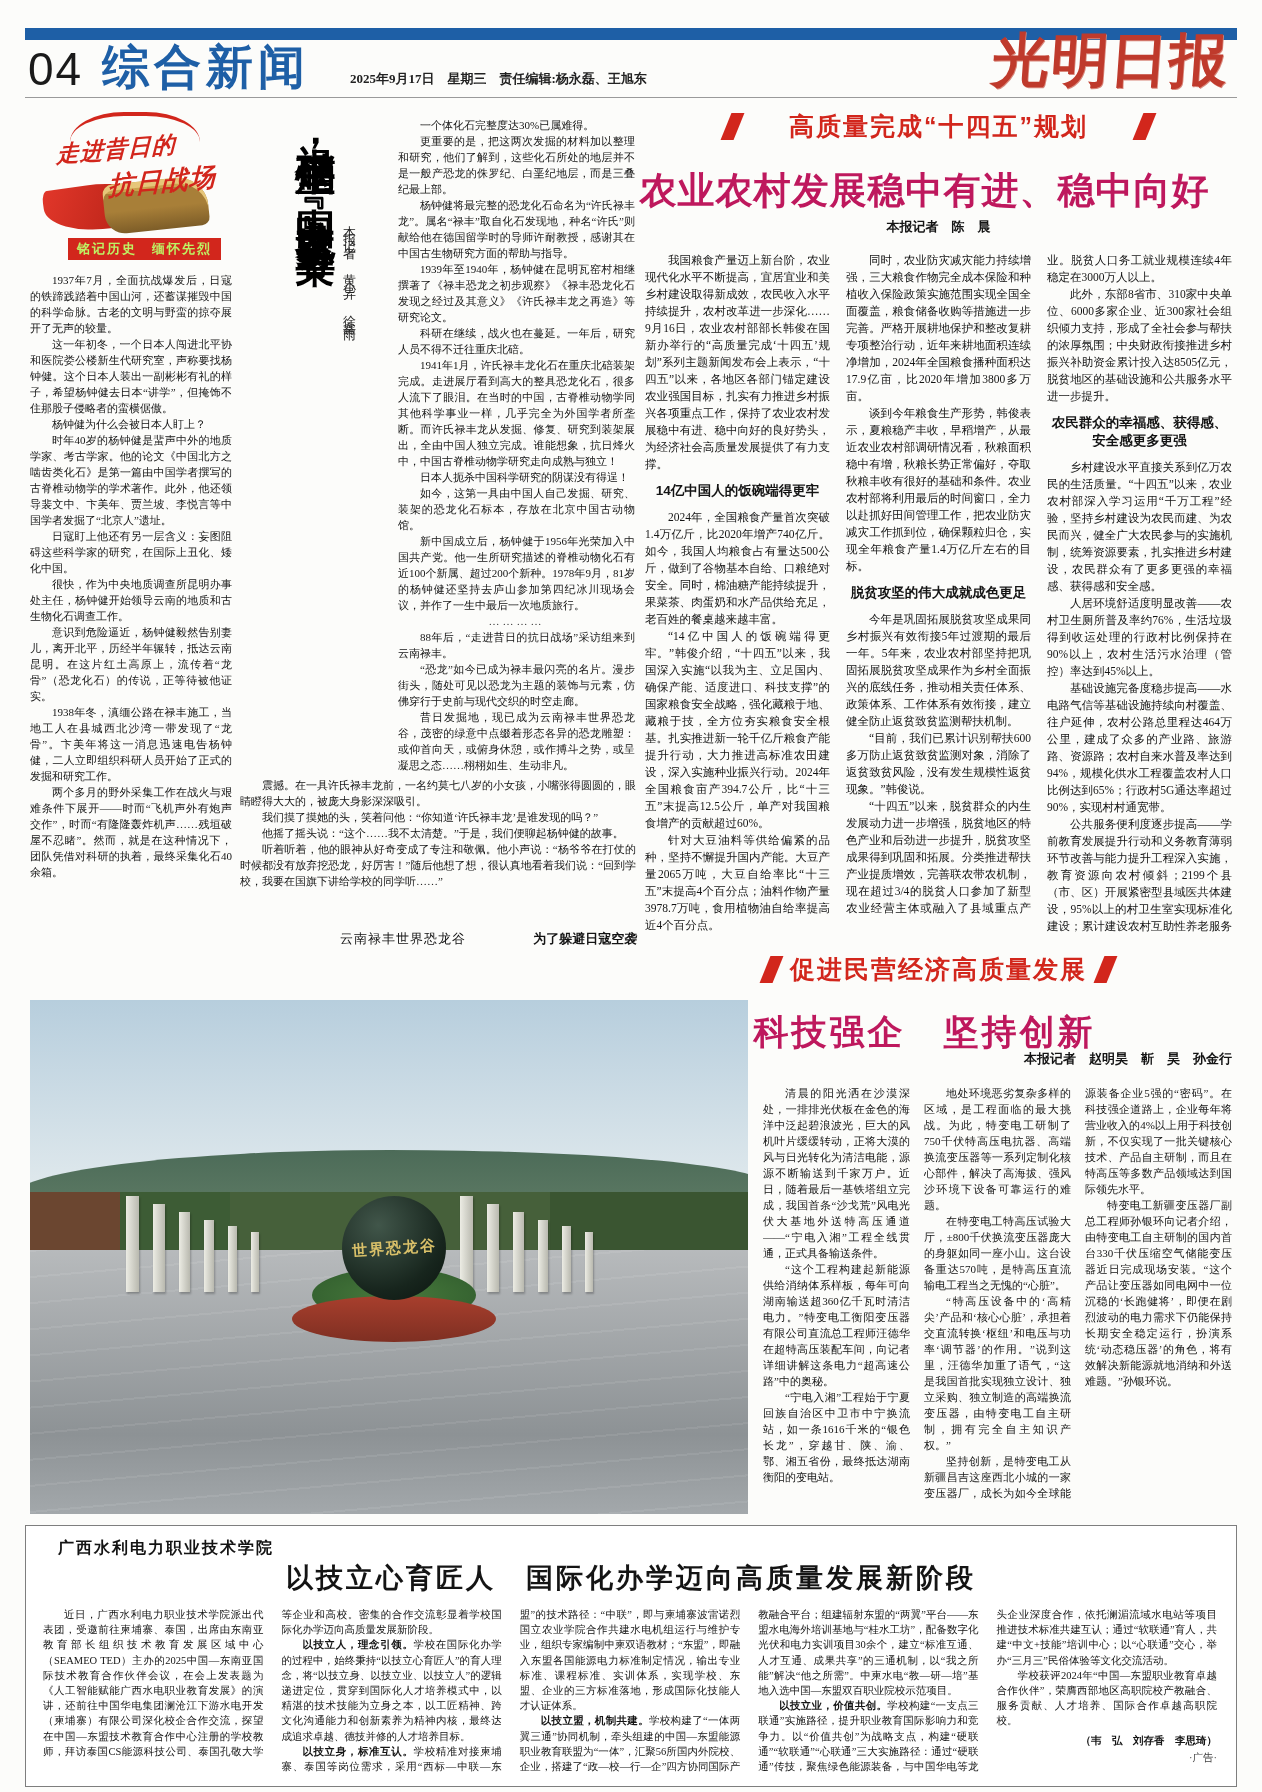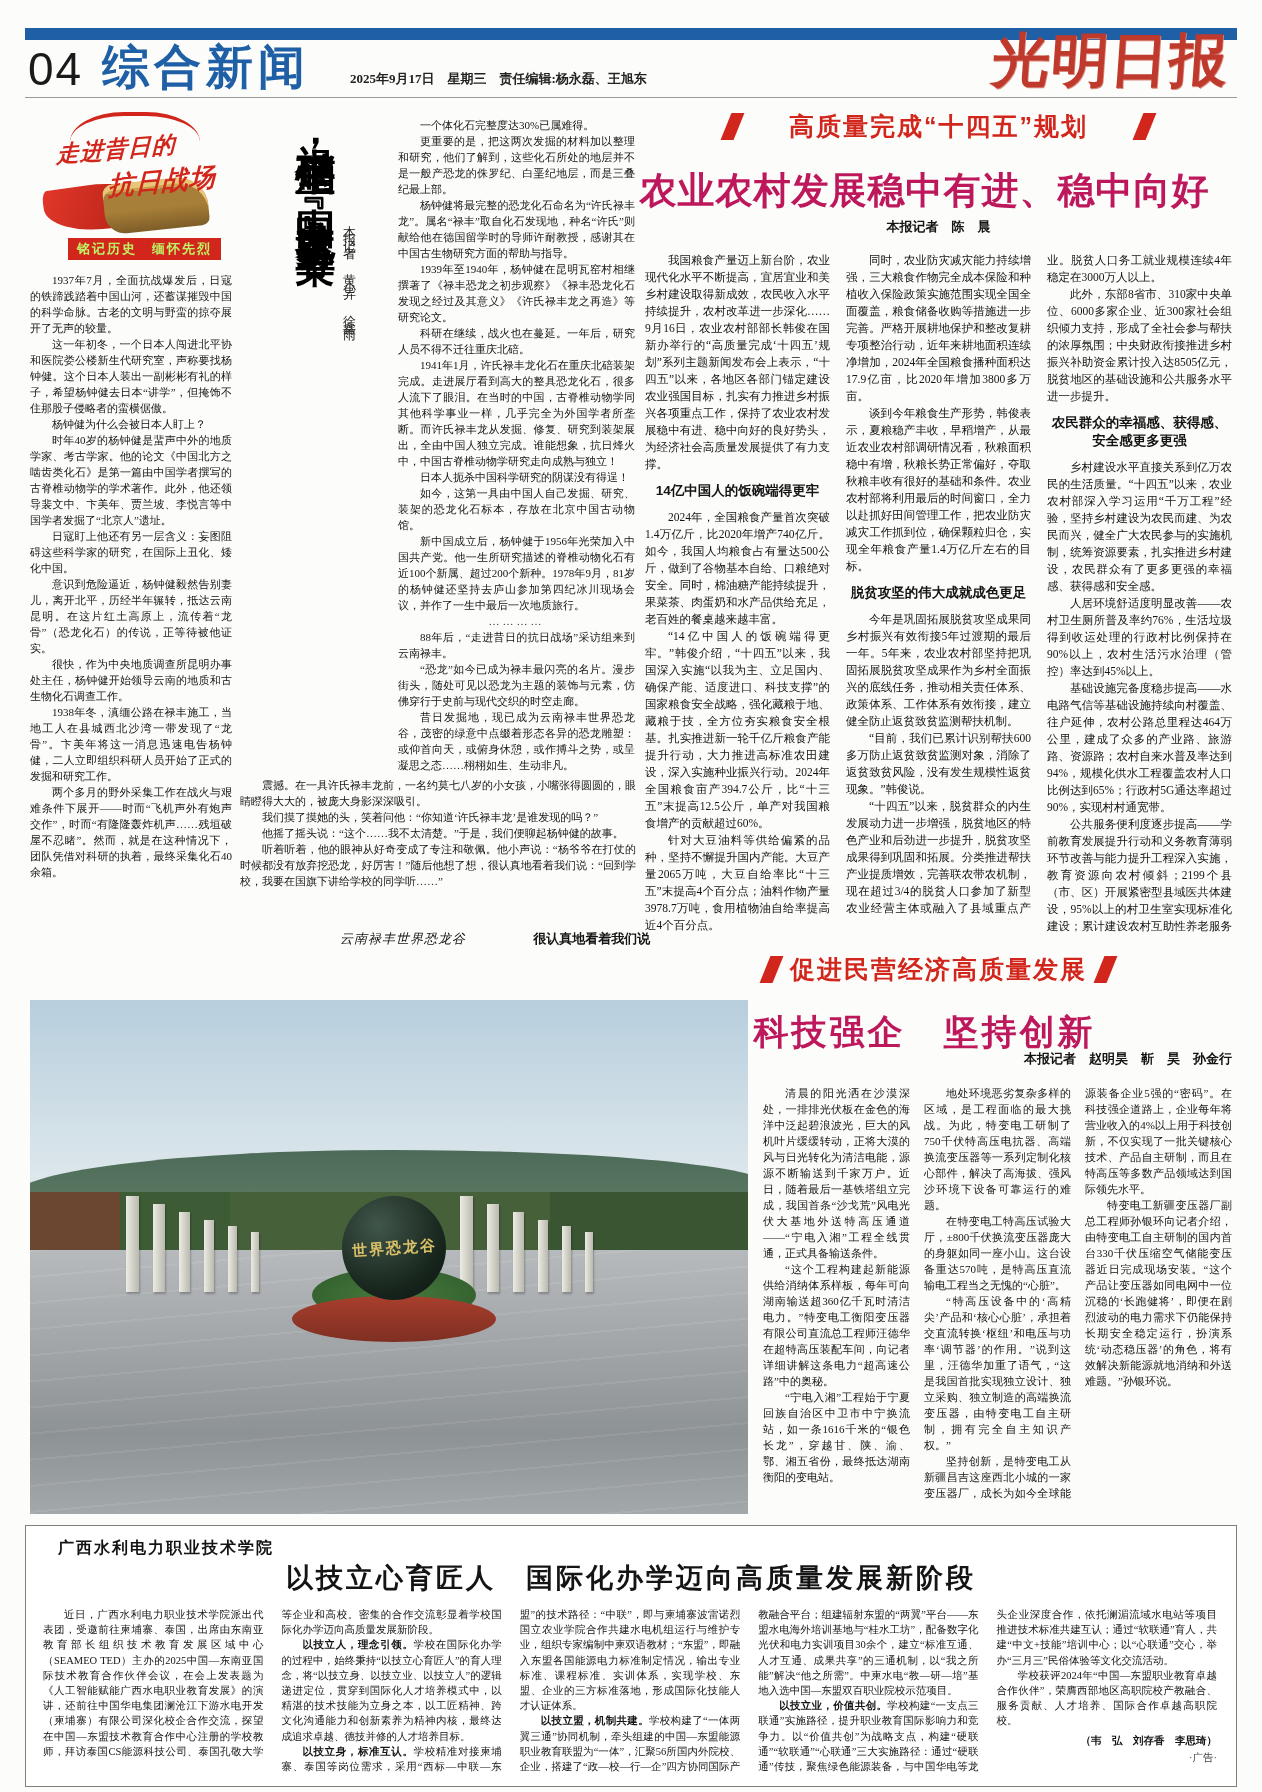--- a/index.html
+++ b/index.html
@@ -35,21 +35,21 @@
                 font-family:"Liberation Sans",sans-serif;padding:2px 9px;letter-spacing:2px;white-space:nowrap;}
   .col1{left:30px;top:272px;width:202px;height:676px;font-size:11px;line-height:16px;}
   .col2{left:398px;top:117px;width:237px;height:658px;font-size:11px;line-height:16px;}
   .lbottom{left:240px;top:777px;width:396px;height:168px;font-size:11px;line-height:16px;}
   .vhead{position:absolute;left:248px;top:112px;width:88px;height:665px;writing-mode:vertical-rl;
          font-size:40px;font-weight:800;letter-spacing:4px;line-height:1.05;color:#000;}
   .vbyline{position:absolute;left:340px;top:215px;height:430px;writing-mode:vertical-rl;
            font-size:13px;letter-spacing:7px;color:#222;}
   
   .caption{position:absolute;left:340px;top:930px;font-size:13px;}
-  .cap-title{font-style:italic;letter-spacing:1px;}
+  .cap-title{letter-spacing:1px;}
   .cap-credit{font-weight:bold;font-family:"Liberation Sans",sans-serif;margin-left:64px;}
   .photo{position:absolute;left:30px;top:1000px;width:718px;height:514px;overflow:hidden;background:#9aa3a8;}
   .ph-sky{position:absolute;left:0;top:0;width:100%;height:205px;background:linear-gradient(#b7cedd,#e3ebee);}
   .ph-mtn{position:absolute;left:-20px;top:150px;width:760px;height:60px;background:linear-gradient(#4c6b58,#5d7a64);
           border-radius:100% 100% 0 0/160% 120% 0 0;}
   .ph-trees{position:absolute;left:0;top:192px;width:100%;height:70px;
             background:linear-gradient(90deg,#6b4630 0 90px,#3d5c35 90px 200px,#46603a 200px 520px,#3a5531 520px 100%);}
   .ph-plaza{position:absolute;left:0;top:250px;width:100%;height:264px;
             background:linear-gradient(#b7babc,#8d9295 70%,#a3a8ab);}
   .ph-plaza::after{content:"";position:absolute;inset:0;
@@ -111,22 +111,22 @@
       <div class="b1">走进昔日的</div>
       <div class="b2">抗日战场</div>
       <div class="strip">铭记历史　缅怀先烈</div>
     </div>
     <div class="textcol col1">
         <p class="para">1937年7月，全面抗战爆发后，日寇的铁蹄践踏着中国山河，还蓄谋摧毁中国的科学命脉。古老的文明与野蛮的掠夺展开了无声的较量。</p>
         <p class="para">这一年初冬，一个日本人闯进北平协和医院娄公楼新生代研究室，声称要找杨钟健。这个日本人装出一副彬彬有礼的样子，希望杨钟健去日本“讲学”，但掩饰不住那股子侵略者的蛮横倨傲。</p>
         <p class="para">杨钟健为什么会被日本人盯上？</p>
         <p class="para">时年40岁的杨钟健是蜚声中外的地质学家、考古学家。他的论文《中国北方之啮齿类化石》是第一篇由中国学者撰写的古脊椎动物学的学术著作。此外，他还领导裴文中、卞美年、贾兰坡、李悦言等中国学者发掘了“北京人”遗址。</p>
         <p class="para">日寇盯上他还有另一层含义：妄图阻碍这些科学家的研究，在国际上丑化、矮化中国。</p>
+        <p class="para">很快，作为中央地质调查所昆明办事处主任，杨钟健开始领导云南的地质和古生物化石调查工作。</p>
         <p class="para">意识到危险逼近，杨钟健毅然告别妻儿，离开北平，历经半年辗转，抵达云南昆明。在这片红土高原上，流传着“龙骨”（恐龙化石）的传说，正等待被他证实。</p>
-        <p class="para">很快，作为中央地质调查所昆明办事处主任，杨钟健开始领导云南的地质和古生物化石调查工作。</p>
         <p class="para">1938年冬，滇缅公路在禄丰施工，当地工人在县城西北沙湾一带发现了“龙骨”。卞美年将这一消息迅速电告杨钟健，二人立即组织科研人员开始了正式的发掘和研究工作。</p>
         <p class="para">两个多月的野外采集工作在战火与艰难条件下展开——时而“飞机声外有炮声交作”，时而“有隆隆轰炸机声……残垣破屋不忍睹”。然而，就是在这种情况下，团队凭借对科研的执着，最终采集化石40余箱。</p>
       </div>
     <div class="vhead">禄丰硝烟里，中国『龙』挺直了脊梁</div>
     <div class="vbyline">本报记者　黄小异　徐鑫雨</div>
     <div class="textcol col2">
         <p class="para">一个体化石完整度达30%已属难得。</p>
         <p class="para">更重要的是，把这两次发掘的材料加以整理和研究，他们了解到，这些化石所处的地层并不是一般产恐龙的侏罗纪、白垩纪地层，而是三叠纪最上部。</p>
         <p class="para">杨钟健将最完整的恐龙化石命名为“许氏禄丰龙”。属名“禄丰”取自化石发现地，种名“许氏”则献给他在德国留学时的导师许耐教授，感谢其在中国古生物研究方面的帮助与指导。</p>
         <p class="para">1939年至1940年，杨钟健在昆明瓦窑村相继撰著了《禄丰恐龙之初步观察》《禄丰恐龙化石发现之经过及其意义》《许氏禄丰龙之再造》等研究论文。</p>
@@ -144,21 +144,21 @@
     <div class="textcol lbottom">
         <p class="para">震撼。在一具许氏禄丰龙前，一名约莫七八岁的小女孩，小嘴张得圆圆的，眼睛瞪得大大的，被庞大身影深深吸引。</p>
         <p class="para">我们摸了摸她的头，笑着问他：“你知道‘许氏禄丰龙’是谁发现的吗？”</p>
         <p class="para">他摇了摇头说：“这个……我不太清楚。”于是，我们便聊起杨钟健的故事。</p>
         <p class="para">听着听着，他的眼神从好奇变成了专注和敬佩。他小声说：“杨爷爷在打仗的时候都没有放弃挖恐龙，好厉害！”随后他想了想，很认真地看着我们说：“回到学校，我要在国旗下讲给学校的同学听……”</p>
       </div>
   </section>
 
   <div class="caption">
     <span class="cap-title">云南禄丰世界恐龙谷</span>
-    <span class="cap-credit">很认真地看着我们说</span>
+    <span class="cap-credit">为了躲避日寇空袭</span>
   </div>
   <div class="photo">
     <div class="ph-sky"></div>
     <div class="ph-mtn"></div>
     <div class="ph-trees"></div>
     <div class="ph-plaza"></div>
     <div class="ph-pillars left"><span></span><span></span><span></span><span></span><span></span><span></span></div>
     <div class="ph-pillars right"><span></span><span></span><span></span><span></span><span></span><span></span></div>
     <div class="ph-hedge"></div>
     <div class="ph-base"></div>

